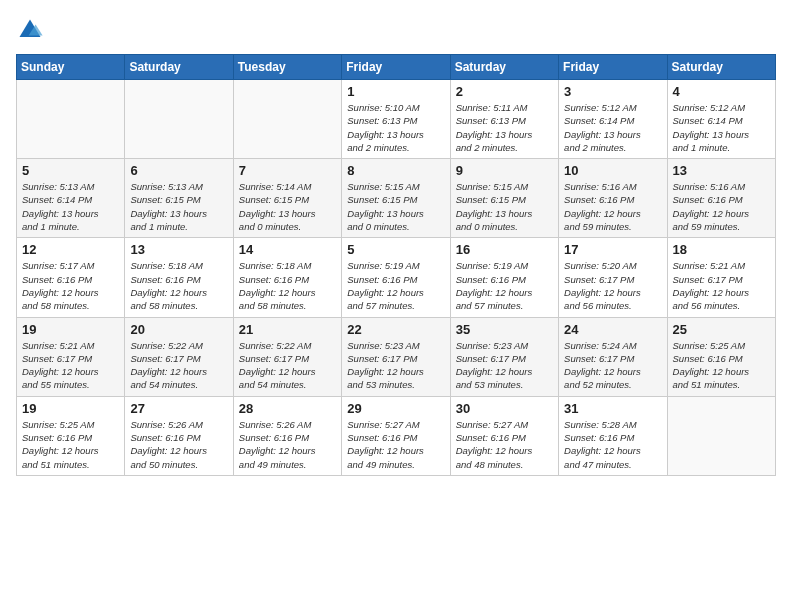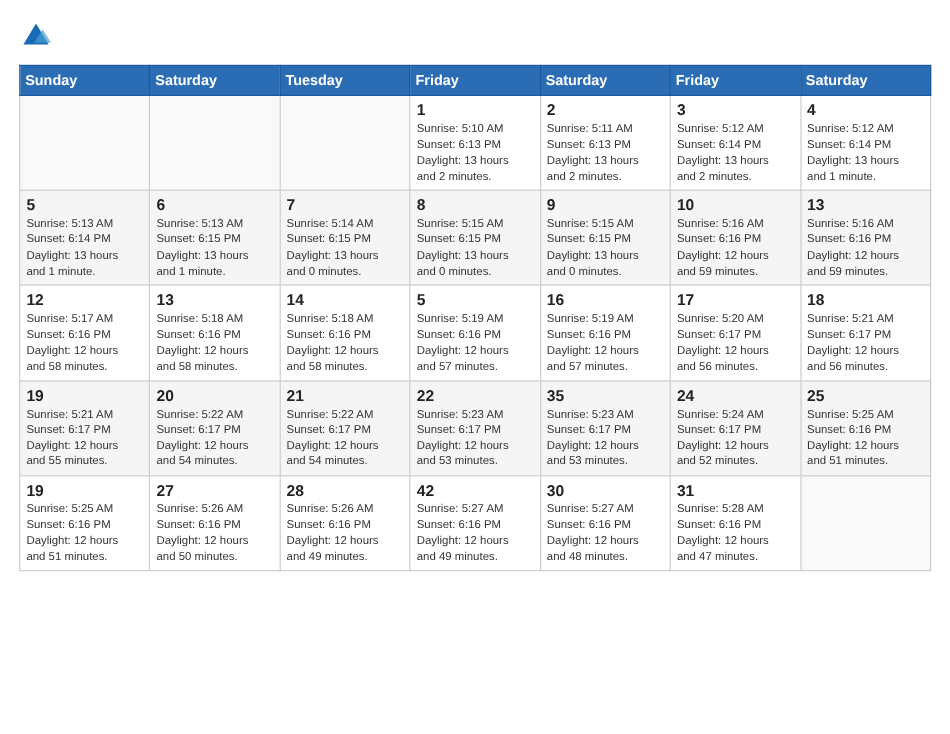--- a/index.html
+++ b/index.html
@@ -81,20 +81,21 @@
       font-size: 13px;
       font-weight: bold;
       color: #222;
       display: block;
       margin-bottom: 2px;
     }
     .day-info {
       font-size: 9.5px;
       color: #333;
       line-height: 1.4;
+      font-style: italic;
     }
     .empty-cell {
       background: #f9f9f9 !important;
     }
     
     .row-1 td { background: #ffffff; }
     .row-2 td { background: #f5f5f5; }
     .row-3 td { background: #ffffff; }
     .row-4 td { background: #f5f5f5; }
     .row-5 td { background: #ffffff; }
@@ -250,21 +251,21 @@
         </td>
         <td>
           <span class="day-num">27</span>
           <div class="day-info">Sunrise: 5:26 AM<br>Sunset: 6:16 PM<br>Daylight: 12 hours<br>and 50 minutes.</div>
         </td>
         <td>
           <span class="day-num">28</span>
           <div class="day-info">Sunrise: 5:26 AM<br>Sunset: 6:16 PM<br>Daylight: 12 hours<br>and 49 minutes.</div>
         </td>
         <td>
-          <span class="day-num">42</span>
+          <span class="day-num">29</span>
           <div class="day-info">Sunrise: 5:27 AM<br>Sunset: 6:16 PM<br>Daylight: 12 hours<br>and 49 minutes.</div>
         </td>
         <td>
           <span class="day-num">30</span>
           <div class="day-info">Sunrise: 5:27 AM<br>Sunset: 6:16 PM<br>Daylight: 12 hours<br>and 48 minutes.</div>
         </td>
         <td>
           <span class="day-num">31</span>
           <div class="day-info">Sunrise: 5:28 AM<br>Sunset: 6:16 PM<br>Daylight: 12 hours<br>and 47 minutes.</div>
         </td>

